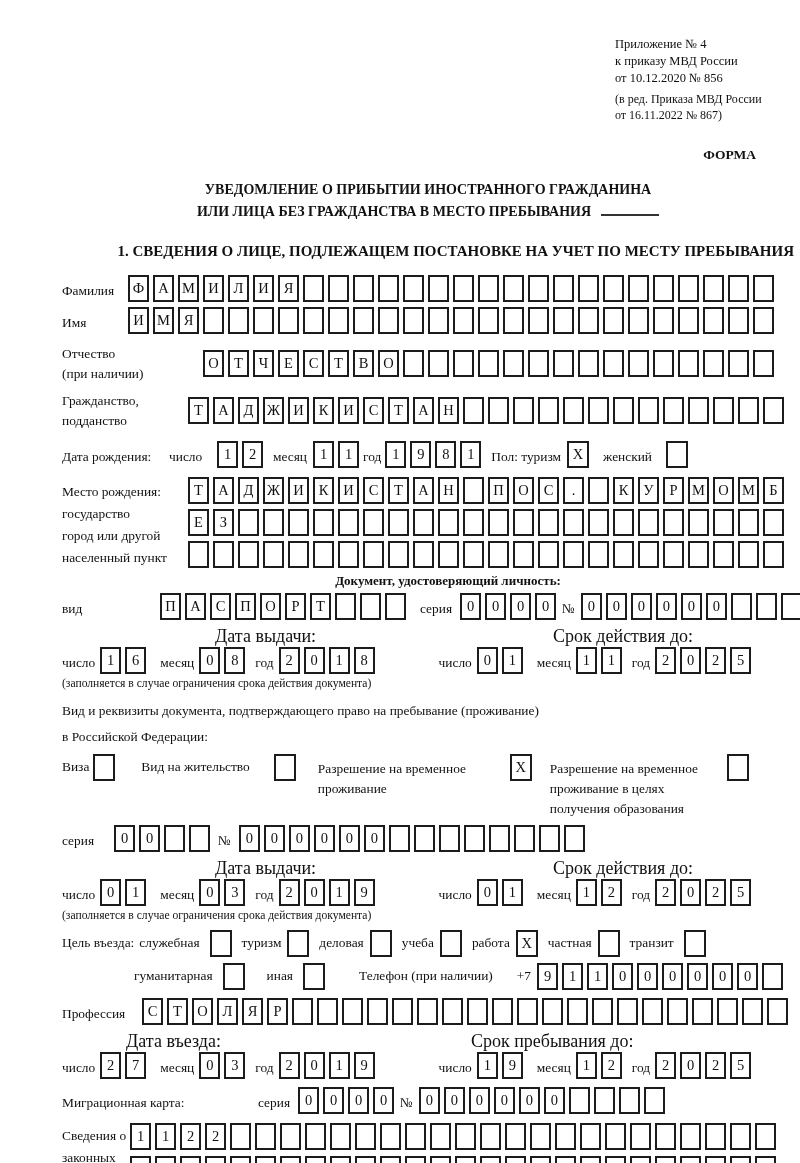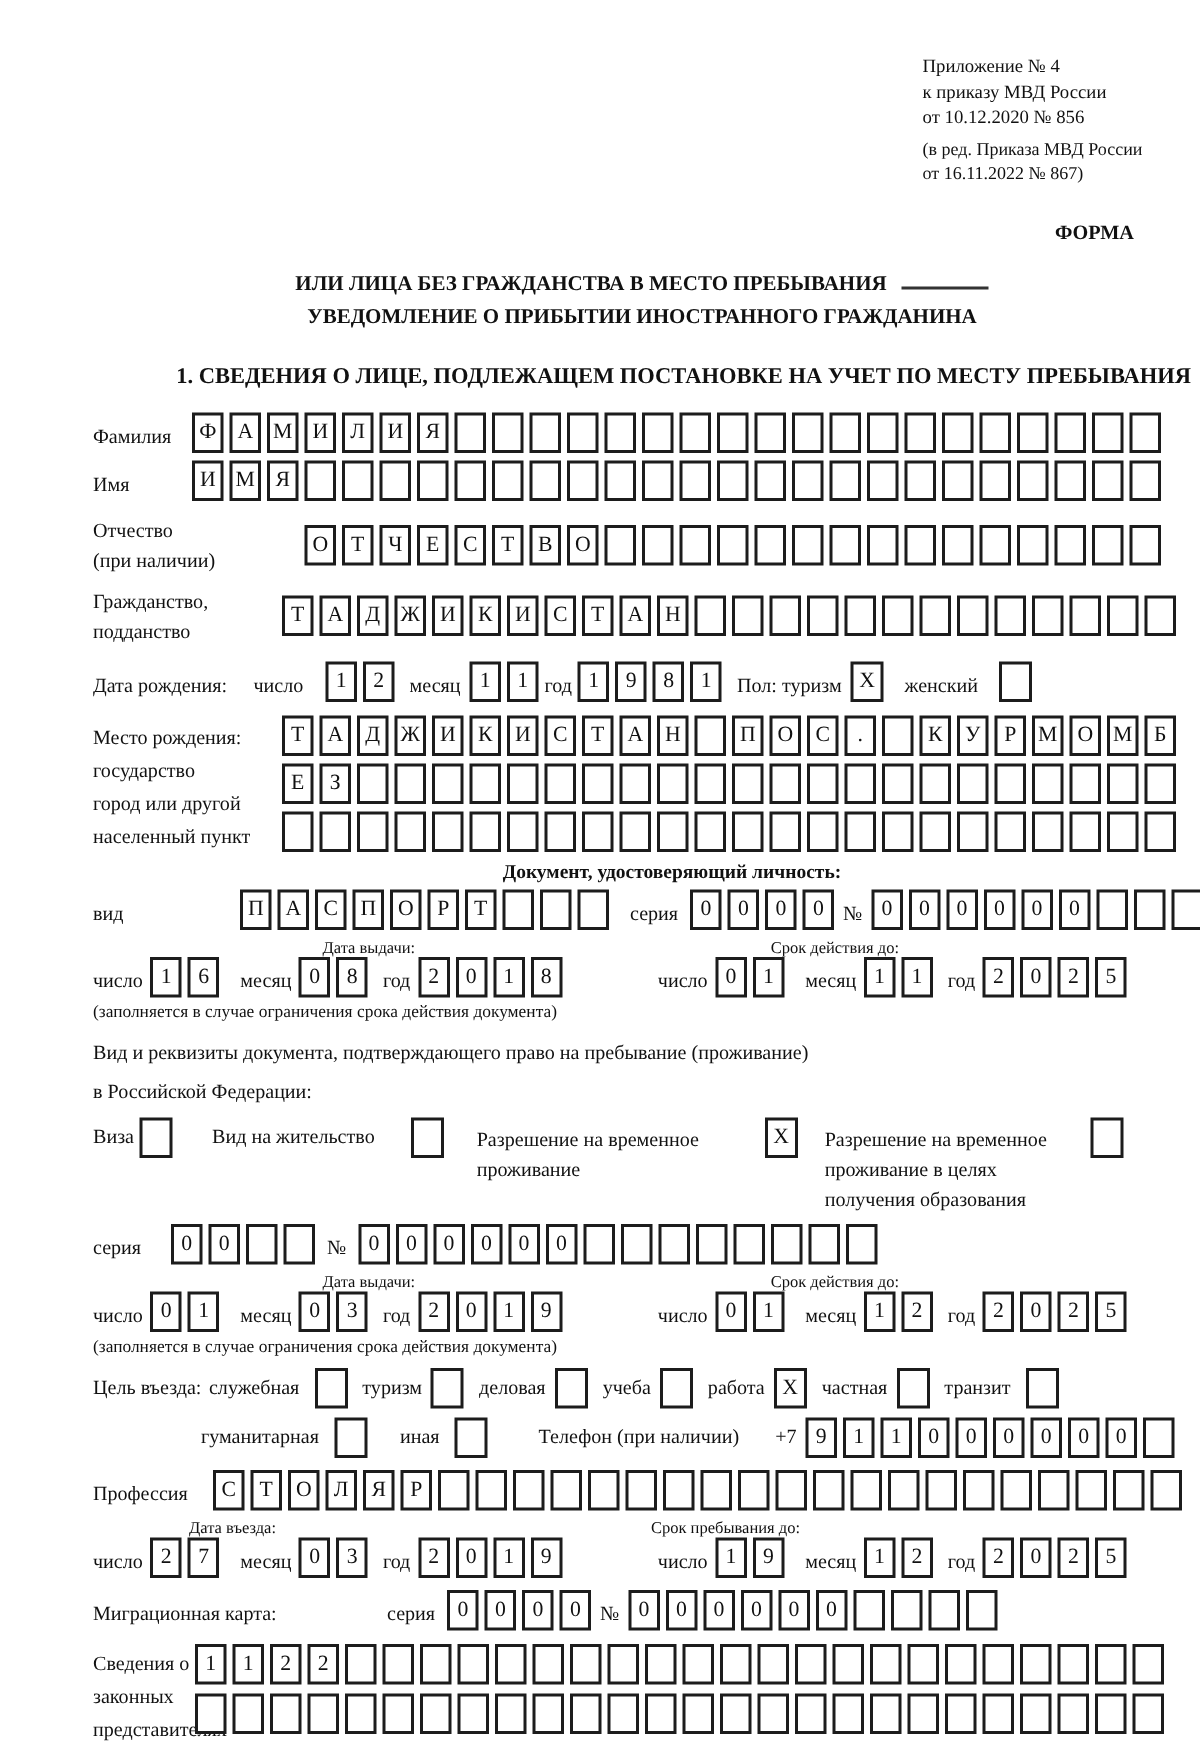--- a/index.html
+++ b/index.html
@@ -19,21 +19,21 @@
   .row{display:flex;align-items:center}
   .lbl{padding-top:5px;flex:0 0 auto}
   .lbl2{line-height:20px;padding-top:2px;flex:0 0 auto}
   .boxes{display:flex;flex:0 0 auto}
   .cell{flex:0 0 auto;width:21px;height:27px;border:2px solid #1c1c1c;margin-right:4px;text-align:center;font-size:14.5px;line-height:22px;background:#fff;font-family:"Liberation Serif",serif}
   .cb{flex:0 0 auto;display:inline-block;width:22px;height:27px;border:2px solid #1c1c1c;text-align:center;font-size:14.5px;line-height:22px;background:#fff;vertical-align:middle}
 
   .w66{width:66px}.w80{width:80px}.w98{width:98px}.w126{width:126px}.w141{width:141px}
   .ml6{margin-left:6px}.ml10{margin-left:10px}.ml14{margin-left:14px}
   .dlab{padding-top:5px;margin-right:5px}
-  .dhead-row{display:flex;font-size:11px;margin-top:6px}
+  .dhead-row{display:flex;font-size:18px;margin-top:6px}
   .note{font-size:11.6px;text-align:left;padding-right:28px;margin-top:3px}
   .plain{font-size:13.4px;line-height:26px}
   .ckrow{display:flex;align-items:flex-start;font-size:13.4px;margin-top:4px}
   .cklbl{padding-top:5px}
   .ckblock{text-align:left;line-height:20px;padding-top:5px}
   .purp{display:flex;align-items:flex-start;font-size:13.4px}
   .purp .cklbl{padding-top:5px}
 
   .mb4{margin-bottom:4px}.mb5{margin-bottom:5px}.mb6{margin-bottom:6px}.mb8{margin-bottom:8px}.mb10{margin-bottom:10px}
   .doc-head{font-weight:bold;font-size:13px;text-align:center;margin:2px 0 4px 40px}
@@ -49,24 +49,24 @@
     <div>к приказу МВД России</div>
     <div>от 10.12.2020 № 856</div>
     <div class="hdr-sub">
       <div>(в ред. Приказа МВД России</div>
       <div>от 16.11.2022 № 867)</div>
     </div>
   </div>
   <div class="forma">ФОРМА</div>
 
   <div class="title">
+    <div>УВЕДОМЛЕНИЕ О ПРИБЫТИИ ИНОСТРАННОГО ГРАЖДАНИНА</div>
     <div>
       <span>ИЛИ ЛИЦА БЕЗ ГРАЖДАНСТВА В МЕСТО ПРЕБЫВАНИЯ</span><span class="t-underline"></span>
     </div>
-    <div>УВЕДОМЛЕНИЕ О ПРИБЫТИИ ИНОСТРАННОГО ГРАЖДАНИНА</div>
   </div>
 
   <div class="sec">1. СВЕДЕНИЯ О ЛИЦЕ, ПОДЛЕЖАЩЕМ ПОСТАНОВКЕ НА УЧЕТ ПО МЕСТУ ПРЕБЫВАНИЯ</div>
 
   <div class="rows">
 
     <div class="row mb5">
       <span class="lbl w66">Фамилия</span>
       <span class="boxes">
           <span class="cell">Ф</span>

